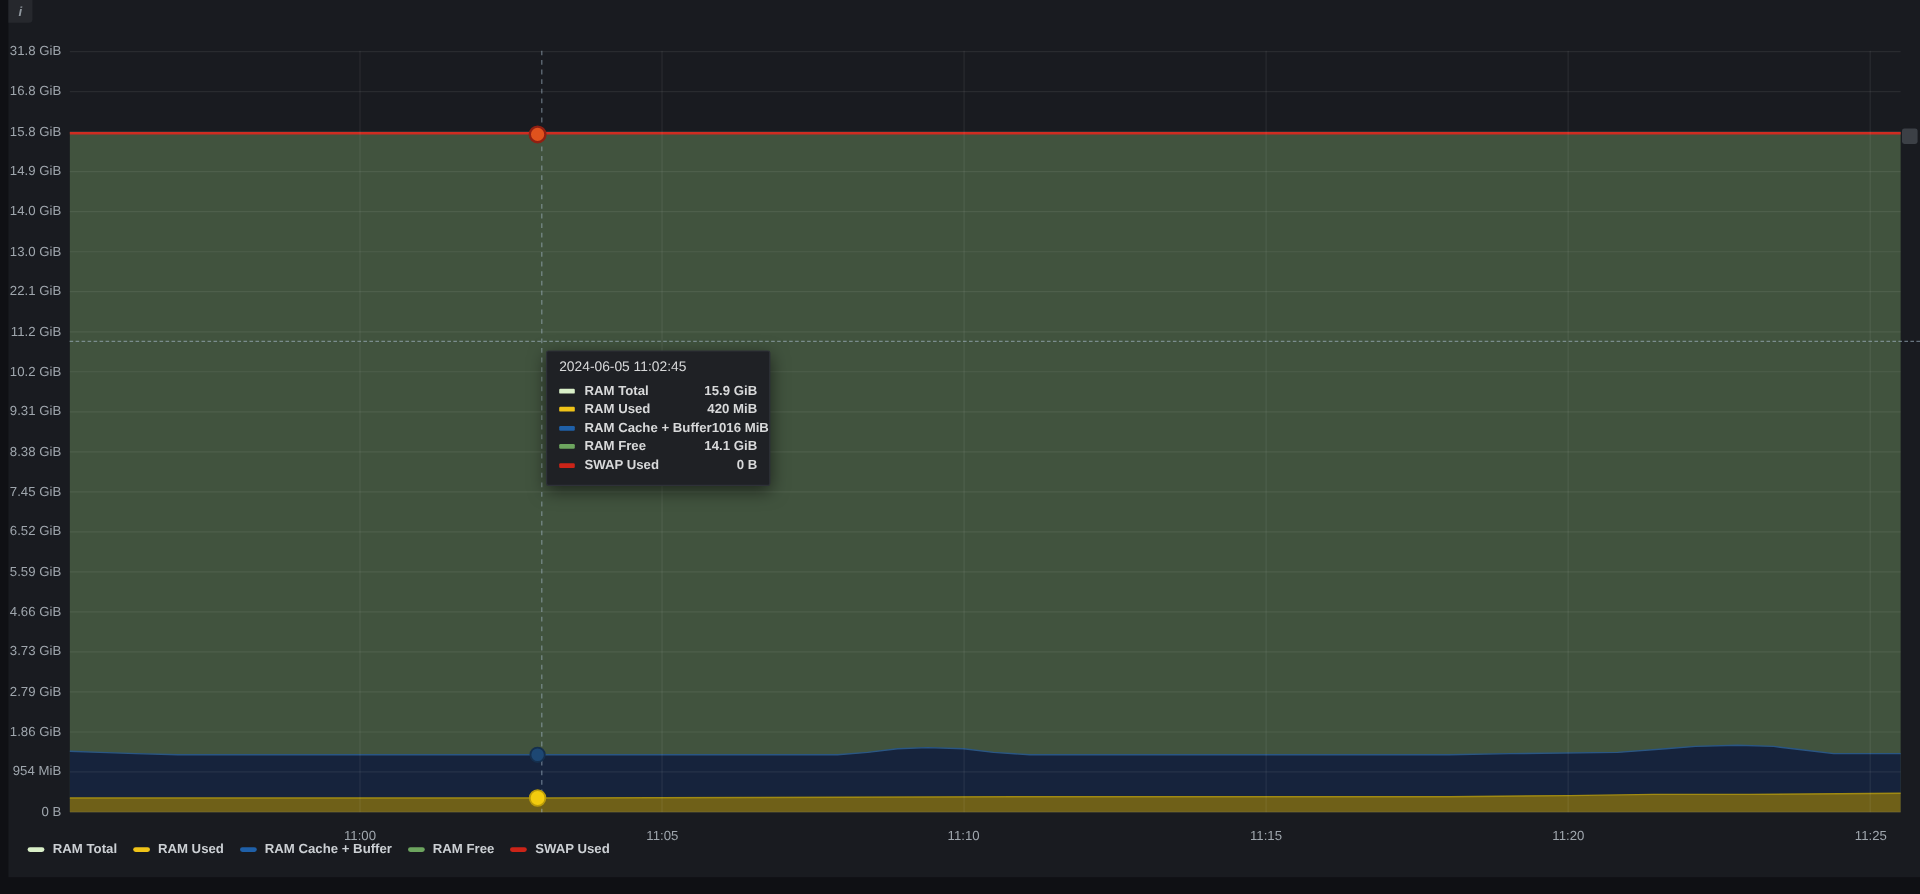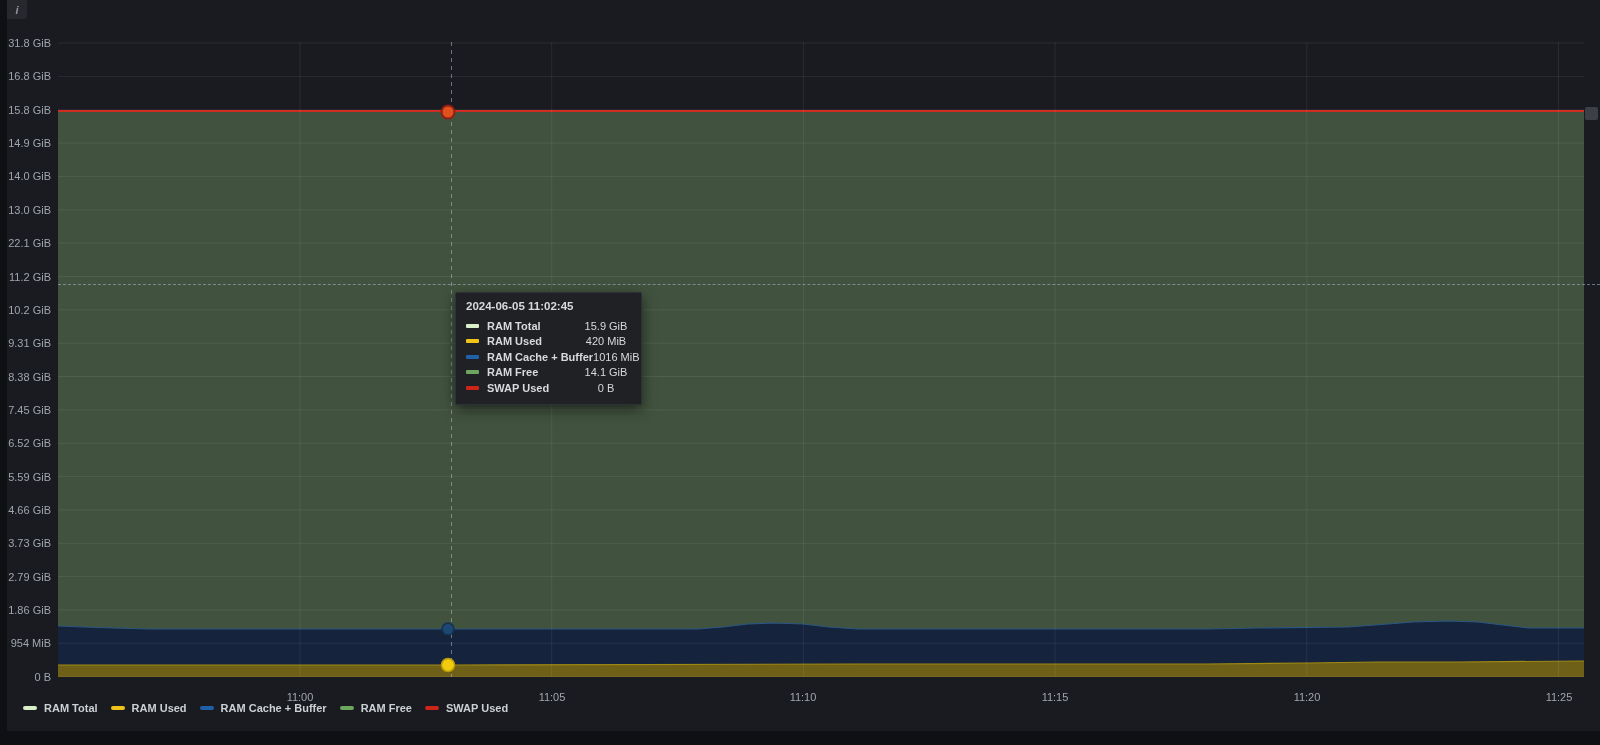--- a/index.html
+++ b/index.html
@@ -16,25 +16,25 @@
   .ylabel{position:absolute;left:0;width:44px;height:14px;text-align:right;
           font-size:11px;color:var(--axis-text);line-height:14px;}
   .xlabel{position:absolute;top:690px;width:44px;height:14px;text-align:center;
           font-size:11px;color:var(--axis-text);line-height:14px;}
   .plot{position:absolute;left:51px;top:42px;width:1526px;height:635px;cursor:crosshair;}
   .crosshair-h{position:absolute;left:51px;top:284px;width:1542px;height:0;
                border-top:1px dashed var(--crosshair);}
   .tooltip{position:absolute;left:448px;top:292px;width:187px;background:var(--tooltip-bg);
            border:1px solid #2e3138;border-radius:2px;box-shadow:0 4px 14px rgba(0,0,0,.55);
            padding:7px 10px 8px 10px;box-sizing:border-box;z-index:5;}
-  .tooltip .ts{font-size:11.5px;font-weight:bold;color:#d8d9da;margin-bottom:6px;}
+  .tooltip .ts{font-size:11.5px;font-weight:normal;color:#d8d9da;margin-bottom:6px;}
   .trow{display:flex;align-items:center;height:15.5px;font-size:11px;color:#d8d9da;}
   .trow .sw{width:13px;height:4px;border-radius:1px;margin-right:8px;flex:none;}
   .trow .lb{flex:1;font-weight:bold;white-space:nowrap;}
-  .trow .vl{width:50px;text-align:center;font-weight:normal;white-space:nowrap;}
+  .trow .vl{width:50px;text-align:right;font-weight:bold;white-space:nowrap;}
   .legend{position:absolute;left:16px;top:701px;display:flex;align-items:center;gap:13px;}
   .legend-item{display:flex;align-items:center;gap:7px;cursor:pointer;}
   .legend-item .sw{width:14px;height:4px;border-radius:2px;}
   .legend-item .lb{font-size:11px;font-weight:bold;color:#ccd0d4;line-height:14px;}
   .scroll-thumb{position:absolute;left:1578px;top:107px;width:13px;height:13px;
                 background:#3c4046;border-radius:2px;}
 </style>
 </head>
 <body>
 

